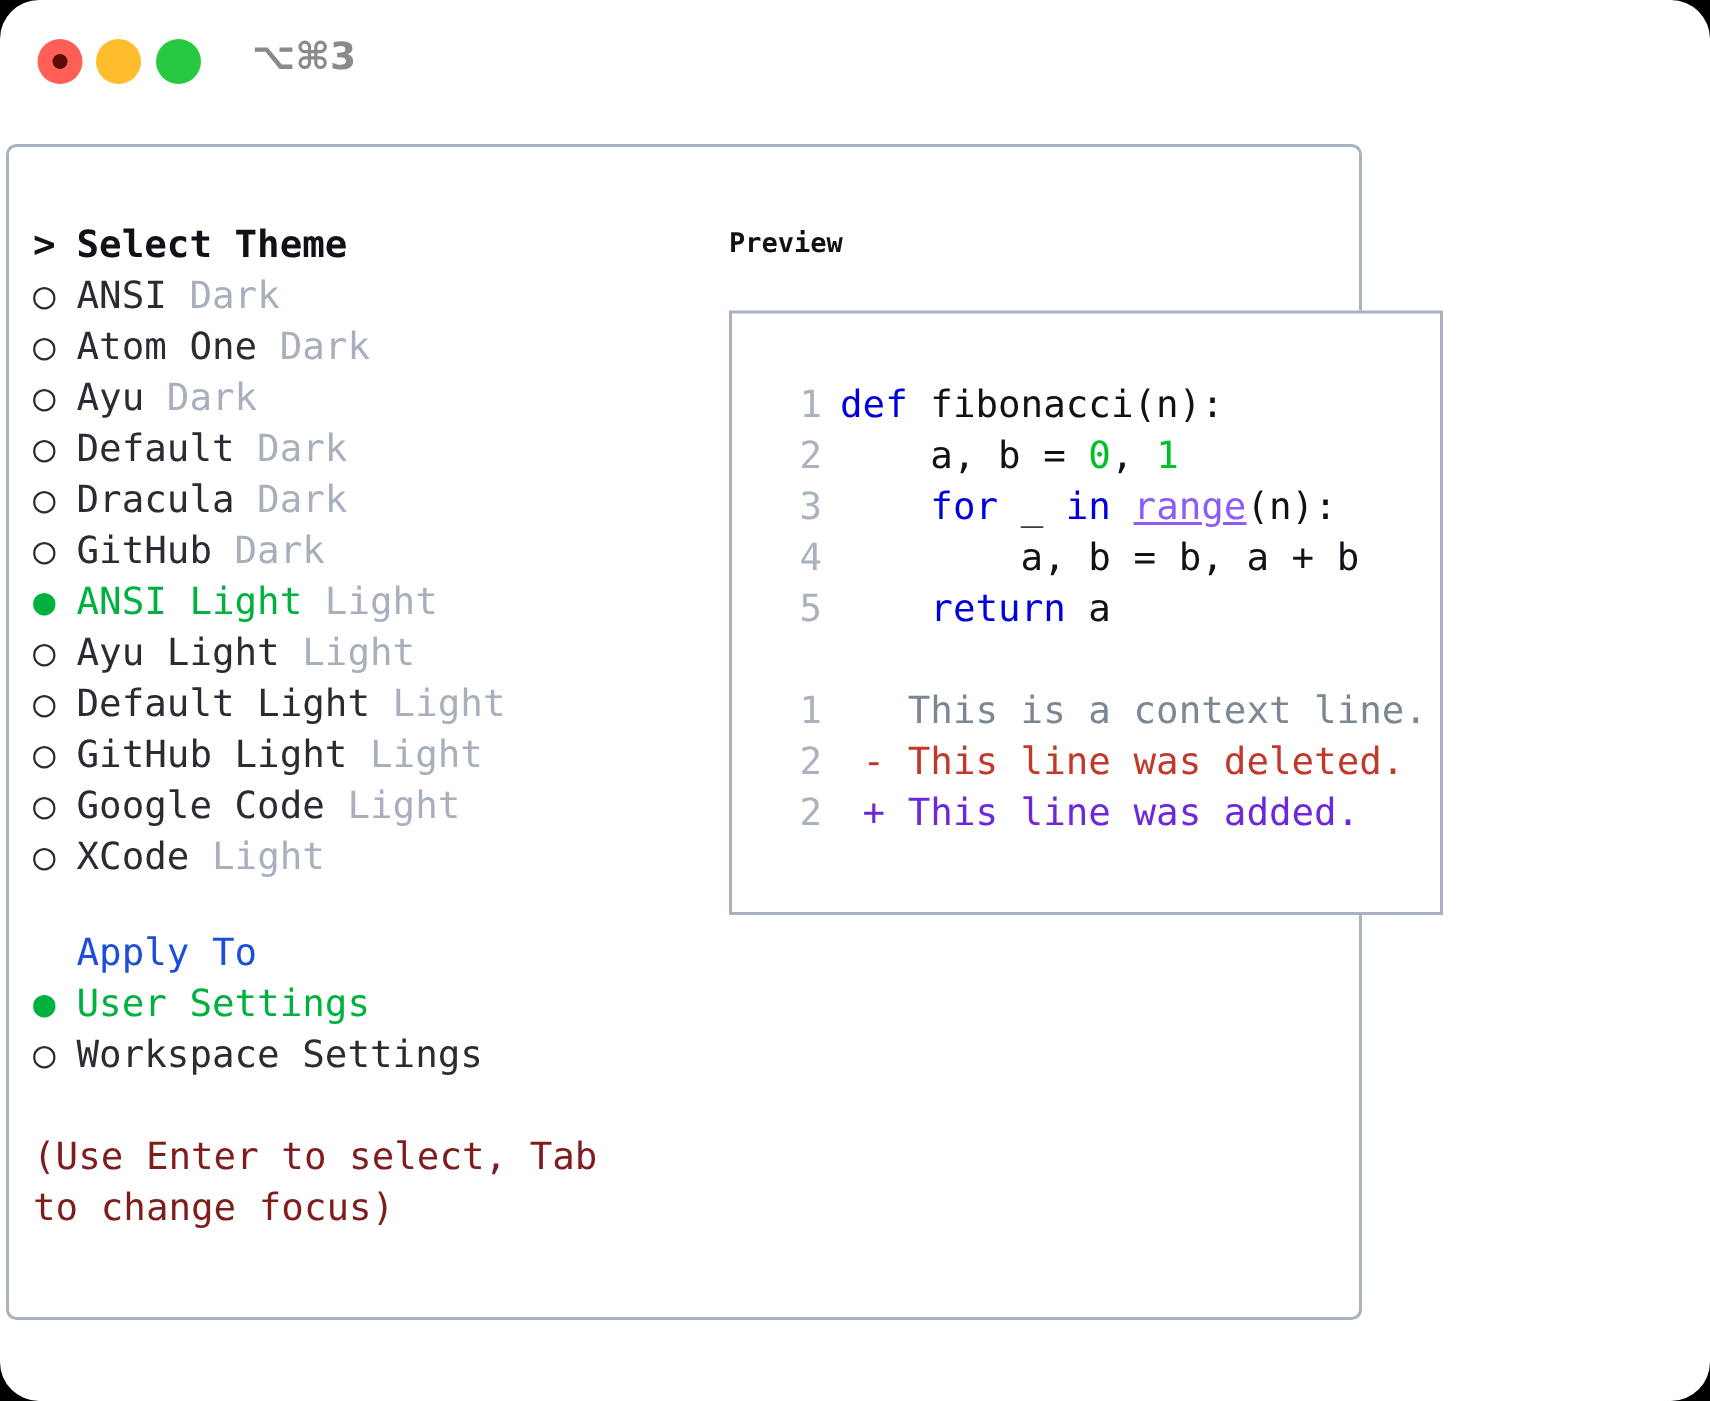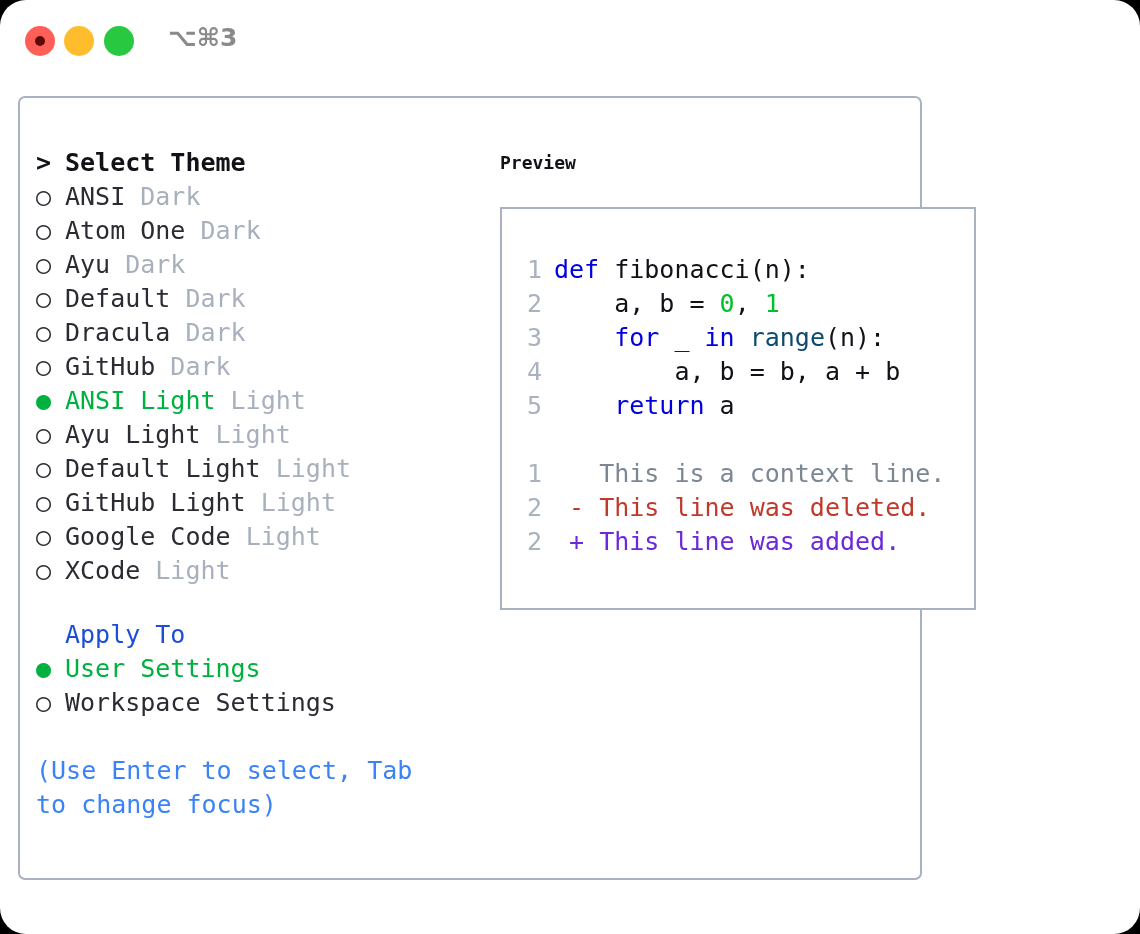--- a/index.html
+++ b/index.html
@@ -58,21 +58,21 @@
     font-size: 25px;
     font-weight: bold;
     color: #8a8a8a;
     letter-spacing: 0px;
     font-family: "DejaVu Sans", "Liberation Sans", sans-serif;
   }
 
   
   #panel {
     position: absolute;
-    left: 18px;
+    left: 4px;
     top: 96px;
     width: 904px;
     height: 784px;
     border: 2px solid #a8b2c1;
     border-radius: 7px;
     background: #ffffff;
     box-sizing: border-box;
   }
 
   
@@ -116,21 +116,21 @@
     font-size: 25px;
     color: #1d4ed8;
     padding-left: 29px;
     margin-top: 30px;
   }
 
   #hint {
     margin-top: 34px;
     font-size: 25px;
     line-height: 34px;
-    color: #3b82f6;
+    color: #7f1d1d;
     width: 410px;
   }
 
   
   #right-col {
     position: absolute;
     left: 480px;
     top: 48px;
     width: 490px;
   }
@@ -148,30 +148,31 @@
     background: #ffffff;
     box-sizing: border-box;
     padding: 44px 0 0 0;
   }
   .code-line {
     font-size: 25px;
     line-height: 34px;
     white-space: pre;
     padding-left: 18px;
     color: #111118;
+    margin-left: 20px;
   }
   .ln {
     display: inline-block;
     width: 22px;
     text-align: right;
     color: #aab2be;
     margin-right: 12px;
   }
   .kw   { color: #0000dd; }
-  .fn   { color: #0c4a6e; }
+  .fn   { color: #8b5cf6; text-decoration: underline; }
   .num  { color: #00c028; }
   .plain{ color: #111118; }
 
   .gap { height: 34px; }
 
   .diff-ctx { color: #7c8794; }
   .diff-del { color: #c0392b; }
   .diff-add { color: #6d28d9; }
 </style>
 </head>

